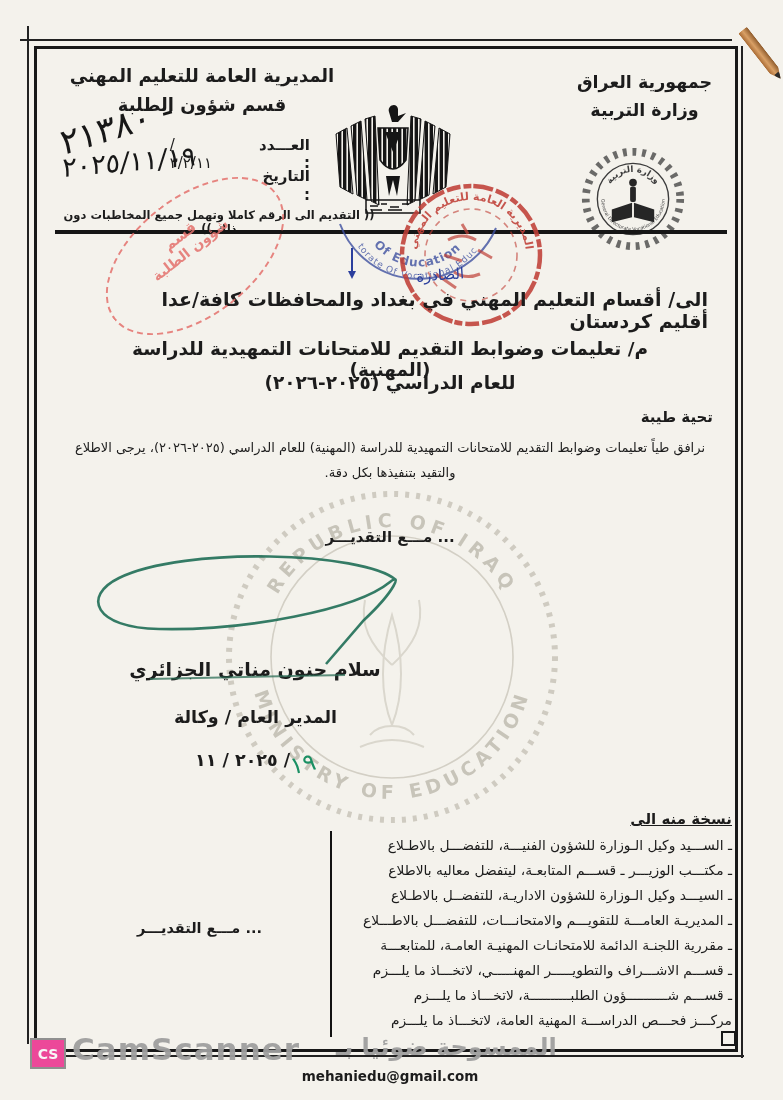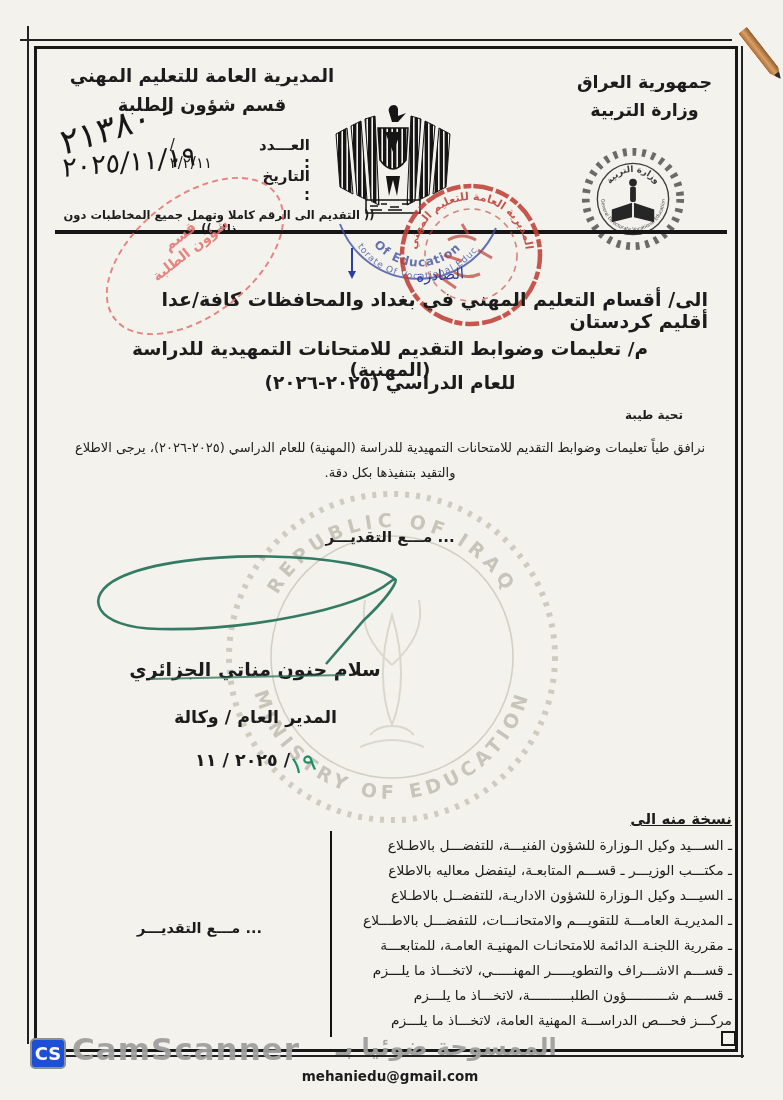--- a/index.html
+++ b/index.html
@@ -49,21 +49,21 @@
   .red-stamp{left:396px;top:180px;z-index:2;opacity:.88;}
   .blue-stamp{left:328px;top:214px;z-index:1;opacity:.8;}
   .outgoing{left:416px;top:266px;color:#2b3f9d;font-size:15px;transform:rotate(-4deg);font-weight:500;z-index:2;}
   .blue-arrow{left:351px;top:248px;width:2px;height:28px;background:#2b3f9d;z-index:2;}
   .blue-arrow:after{content:"";position:absolute;left:-3px;bottom:-7px;border:4px solid transparent;border-top:8px solid #2b3f9d;}
 
   
   .to-line{left:108px;top:288px;width:600px;font-size:19px;font-weight:bold;text-align:right;z-index:3;}
   .subject-line{left:130px;top:338px;width:520px;font-size:18.5px;font-weight:bold;text-align:center;z-index:3;}
   .year-line{left:130px;top:372px;width:520px;font-size:18.5px;font-weight:bold;text-align:center;z-index:3;}
-  .greeting{left:595px;top:408px;width:118px;font-size:12px;font-weight:bold;text-align:center;z-index:3;}
+  .greeting{left:595px;top:408px;width:118px;font-size:15px;font-weight:bold;text-align:right;z-index:3;}
   .paragraph{left:66px;top:436px;width:648px;font-size:13px;font-weight:normal;line-height:1.9;text-align:center;z-index:3;}
   .regards-center{left:295px;top:528px;width:190px;font-size:15px;font-weight:bold;text-align:center;z-index:3;}
 
   
   .watermark{left:220px;top:485px;z-index:0;opacity:.75;}
 
   
   .sig-svg{left:64px;top:540px;z-index:5;}
   .sig-strike{left:150px;top:676px;width:195px;height:2px;background:#2c6e57;transform:rotate(-1.2deg);opacity:.75;z-index:5;}
   .sig-name{left:95px;top:658px;width:320px;font-size:19px;font-weight:bold;text-align:center;z-index:4;}
@@ -73,22 +73,22 @@
   .sig-date .day{font-size:24px;color:#1a8f63;transform:rotate(-12deg);font-weight:500;}
 
   
   .copies{left:330px;top:810px;width:402px;z-index:3;}
   .copies-heading{font-size:15px;font-weight:bold;text-decoration:underline;text-align:right;margin-bottom:3px;}
   .copies-items{border-left:2.5px solid #121212;padding:2px 0 4px 6px;}
   .copies-items div{font-size:13.8px;line-height:25px;text-align:right;}
   .regards-left{left:92px;top:920px;width:215px;font-size:14.5px;font-weight:bold;text-align:center;z-index:3;}
 
   
-  .cs-badge{left:30px;top:1038px;width:32px;height:27px;background:#1d4ed8;border:2px solid #8f8f8f;border-radius:5px;
-    color:#f7f7f7;font-weight:bold;font-size:18px;display:flex;align-items:center;justify-content:center;z-index:10;}
+  .cs-badge{left:30px;top:1038px;width:32px;height:27px;background:#ec4899;border:2px solid #8f8f8f;border-radius:0;
+    color:#f7f7f7;font-weight:bold;font-size:14px;display:flex;align-items:center;justify-content:center;z-index:10;}
   .cs-text{left:72px;top:1031px;font-size:31px;font-weight:bold;color:rgba(158,158,158,.95);letter-spacing:1px;z-index:10;
     font-family:"DejaVu Sans",sans-serif;}
   .cs-arabic{left:336px;top:1033px;font-size:24px;font-weight:bold;color:rgba(158,158,158,.95);z-index:10;}
   .email{left:270px;top:1068px;width:240px;text-align:center;font-size:13.5px;font-weight:bold;z-index:10;}
 </style>
 </head>
 <body>
 
 <div id="page">
 

